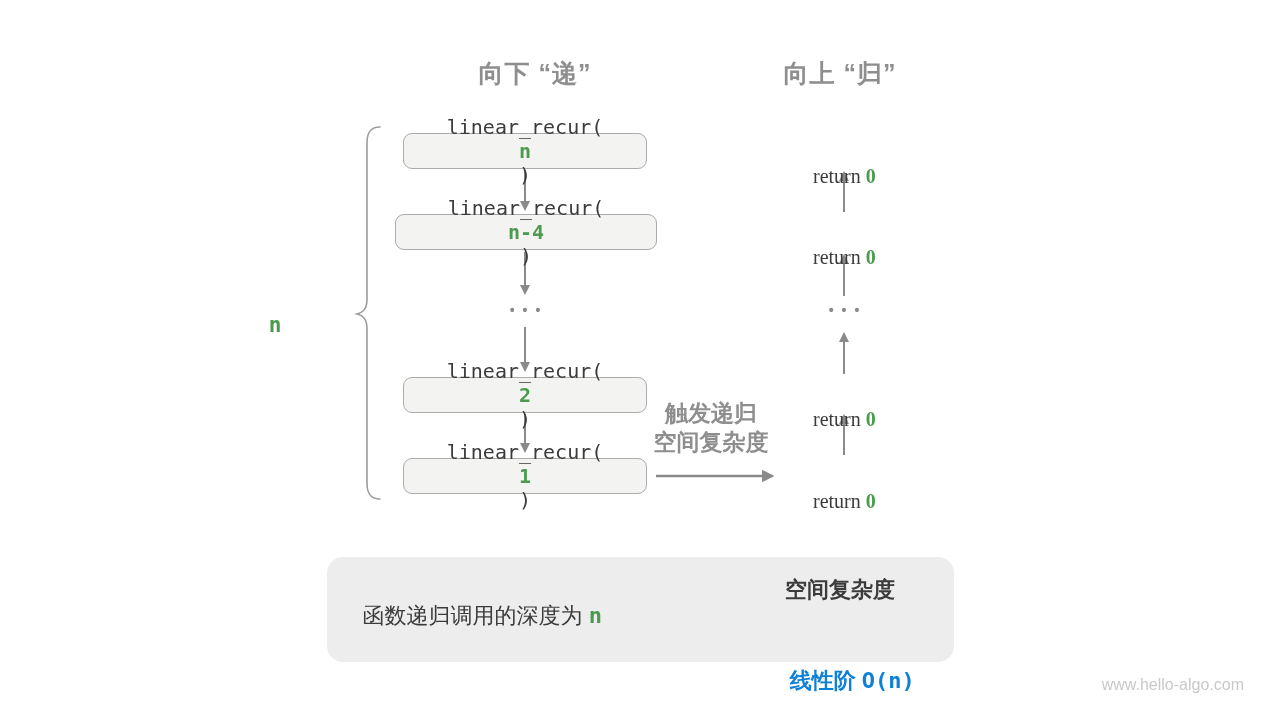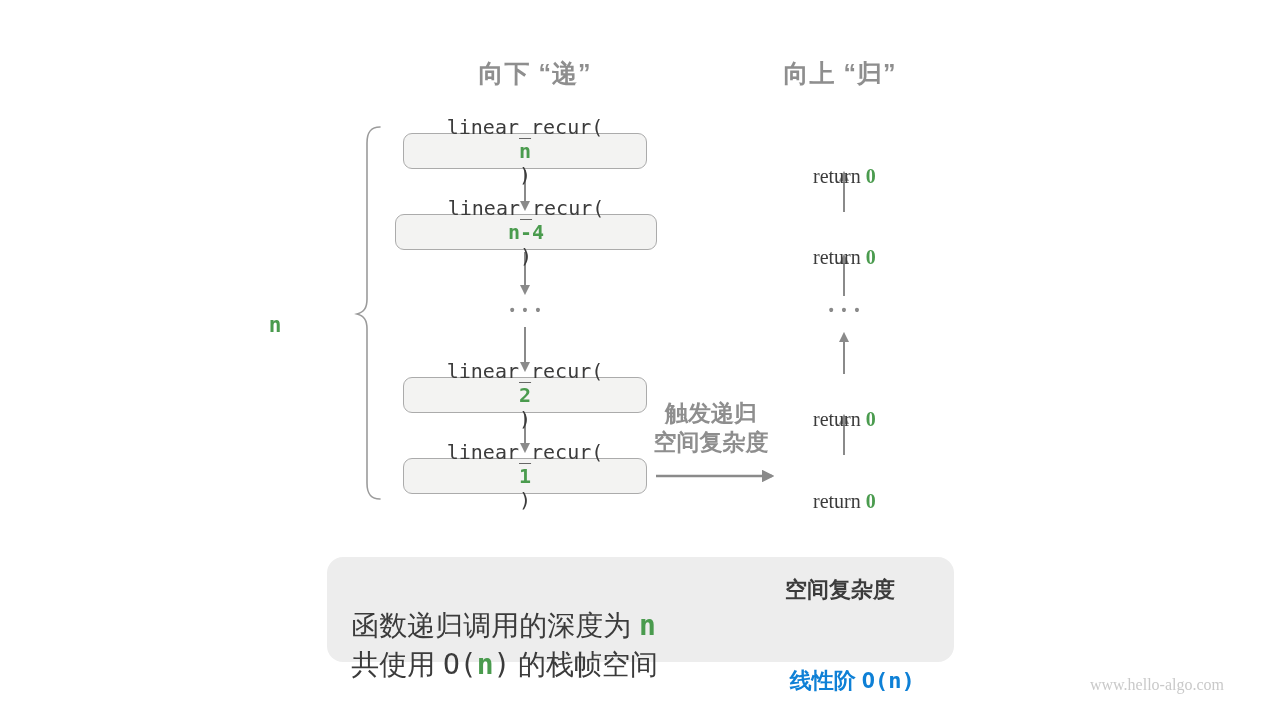--- a/index.html
+++ b/index.html
@@ -29,30 +29,30 @@
   .depth-label { position:absolute; left:200px; top:281px; width:150px; text-align:center;
                  font-size:24px; color:var(--dark-text,#3B3B3B); }
   .depth-n { position:absolute; left:200px; top:313px; width:150px; text-align:center;
              font-family:"DejaVu Sans Mono",monospace; font-size:21px; }
 
   .trigger { position:absolute; left:640px; top:401px; width:142px; text-align:center;
              font-size:23px; font-weight:bold; color:var(--gray-label,#8E8E8E); line-height:29px;font-family:Liberation Mono, monospace; }
 
   .summary-box { position:absolute; left:327px; top:557px; width:627px; height:105px;
                  background:var(--summary-bg,#EDEDED); border-radius:16px; }
-  .sum-line { position:absolute; width:300px; text-align:center; font-size:28px;
+  .sum-line { position:absolute; width:300px; text-align:center; font-size:22px;
               color:var(--dark-text,#3B3B3B); white-space:pre; }
   .sum-line .mono { font-family:"DejaVu Sans Mono",monospace; }
   .sum-right-title { position:absolute; width:220px; text-align:center; font-size:22px;
                      font-weight:bold; color:var(--dark-text,#3B3B3B); }
   .sum-right-result { position:absolute; width:260px; text-align:center; font-size:22px;
                       font-weight:bold; white-space:pre; }
   .sum-right-result .mono { font-family:"DejaVu Sans Mono",monospace; font-weight:bold; }
 
-  .watermark { position:absolute; right:56px; top:676px; font-family:Liberation Serif, serif;
+  .watermark { position:absolute; right:36px; top:676px; font-family:Liberation Sans, sans-serif;
                font-size:16px; color:var(--watermark,#C9C9C9); }
 </style>
 </head>
 <body>
 
 <div class="canvas">
 
   <svg class="overlay" viewBox="0 0 1280 720" xmlns="http://www.w3.org/2000/svg">
     <defs>
       <marker id="arr" viewBox="0 0 10 10" refX="8" refY="5" markerWidth="5.2" markerHeight="5.2" orient="auto-start-reverse">
@@ -116,23 +116,20 @@
 
   <div class="trigger">
     <div>触发递归</div>
     <div>空间复杂度</div>
   </div>
 
   <div class="summary-box"></div>
   <div class="sum-line" style="left:320px; top:575px;">
     <span>函数递归调用的深度为 </span><span class="green mono">n</span>
   </div>
-  <div class="sum-line" style="left:320px; top:614px;">
-    <span>共使用 </span><span class="mono">O(</span><span class="green mono">n</span><span class="mono">)</span><span> 的栈帧空间</span>
-  </div>
   <div class="sum-right-title" style="left:730px; top:575px;">空间复杂度</div>
   <div class="sum-right-result blue" style="left:710px; top:640px;">
     <span>线性阶 </span><span class="mono">O(n)</span>
   </div>
 
   <div class="watermark">www.hello-algo.com</div>
 
 </div>
 
 </body></html>

